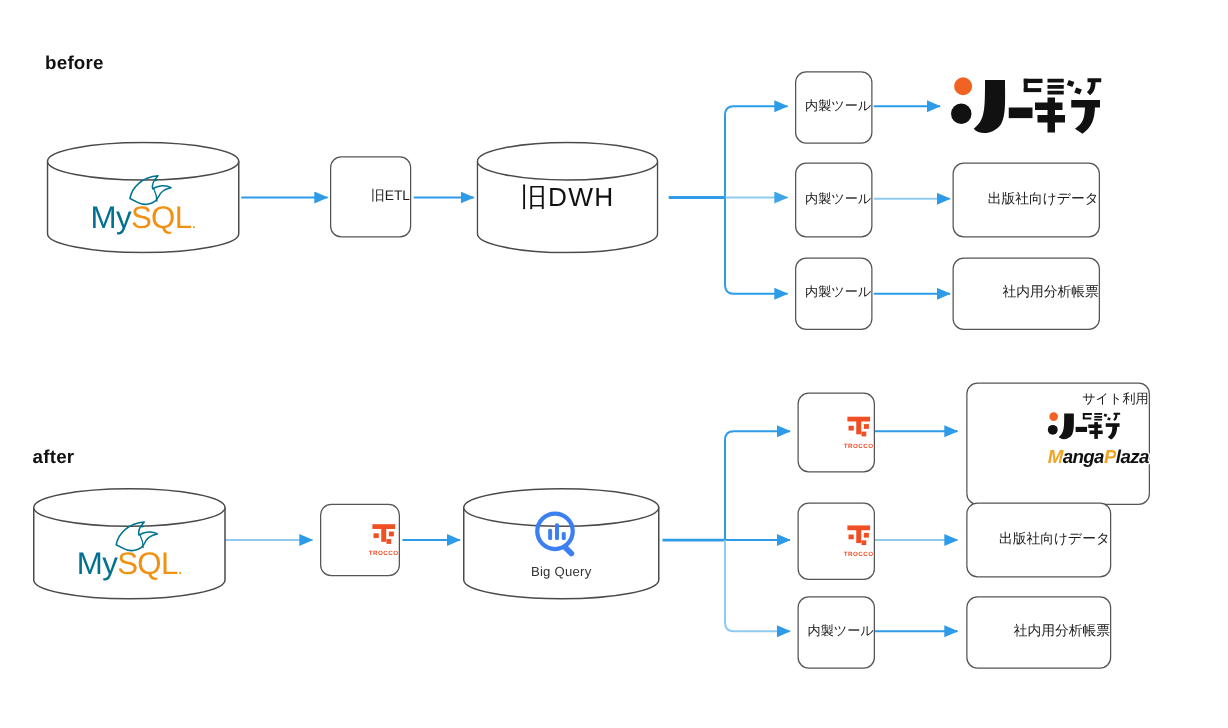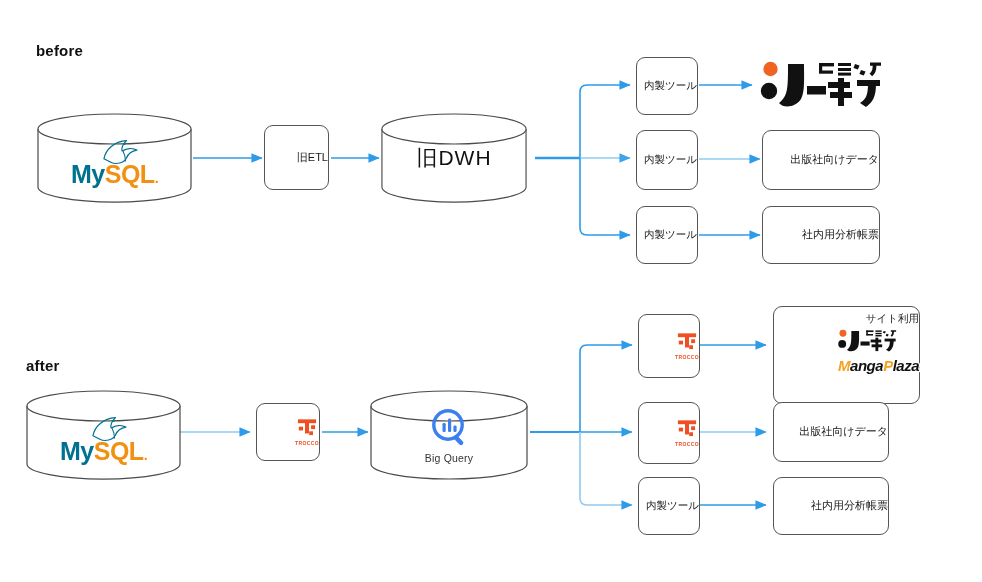--- a/index.html
+++ b/index.html
@@ -34,27 +34,27 @@
   .cyl .cyl-svg{position:absolute;left:0;top:0;width:100%;height:100%;}
   .cyl .cyl-body{
     position:absolute;left:0;right:0;top:0;bottom:0;
     display:flex;flex-direction:column;align-items:center;justify-content:center;
   }
   .cyl .cyl-title{font-size:21px;color:#111;letter-spacing:1px;}
 
   
   .mysql{display:flex;flex-direction:column;align-items:center;margin-top:6px;}
   .mysql .dolphin{width:52px;height:30px;margin-bottom:-4px;margin-left:16px;}
-  .mysql .word{font-size:25px;font-weight:700;letter-spacing:-.5px;line-height:1;}
+  .mysql .word{font-size:25px;font-weight:400;letter-spacing:-.5px;line-height:1;}
   .mysql .word .my{color:#00718F;}
   .mysql .word .sq{color:#F29111;}
   .mysql .word .dot{color:#F29111;font-size:14px;}
 
   
-  .bq{display:flex;flex-direction:column;align-items:flex-end;}
+  .bq{display:flex;flex-direction:column;align-items:flex-start;}
   .bq .bq-icon{width:44px;height:44px;}
   .bq .bq-label{font-size:10.5px;color:#333;margin-top:2px;letter-spacing:.2px;}
 
   
   .trocco{display:flex;flex-direction:column;align-items:center;}
   .trocco .mark{width:22px;height:20px;}
   .trocco .tname{font-size:5px;color:#F04E23;letter-spacing:.4px;margin-top:2px;
                  font-weight:700;}
   .sey-glyph{display:block;}
 

